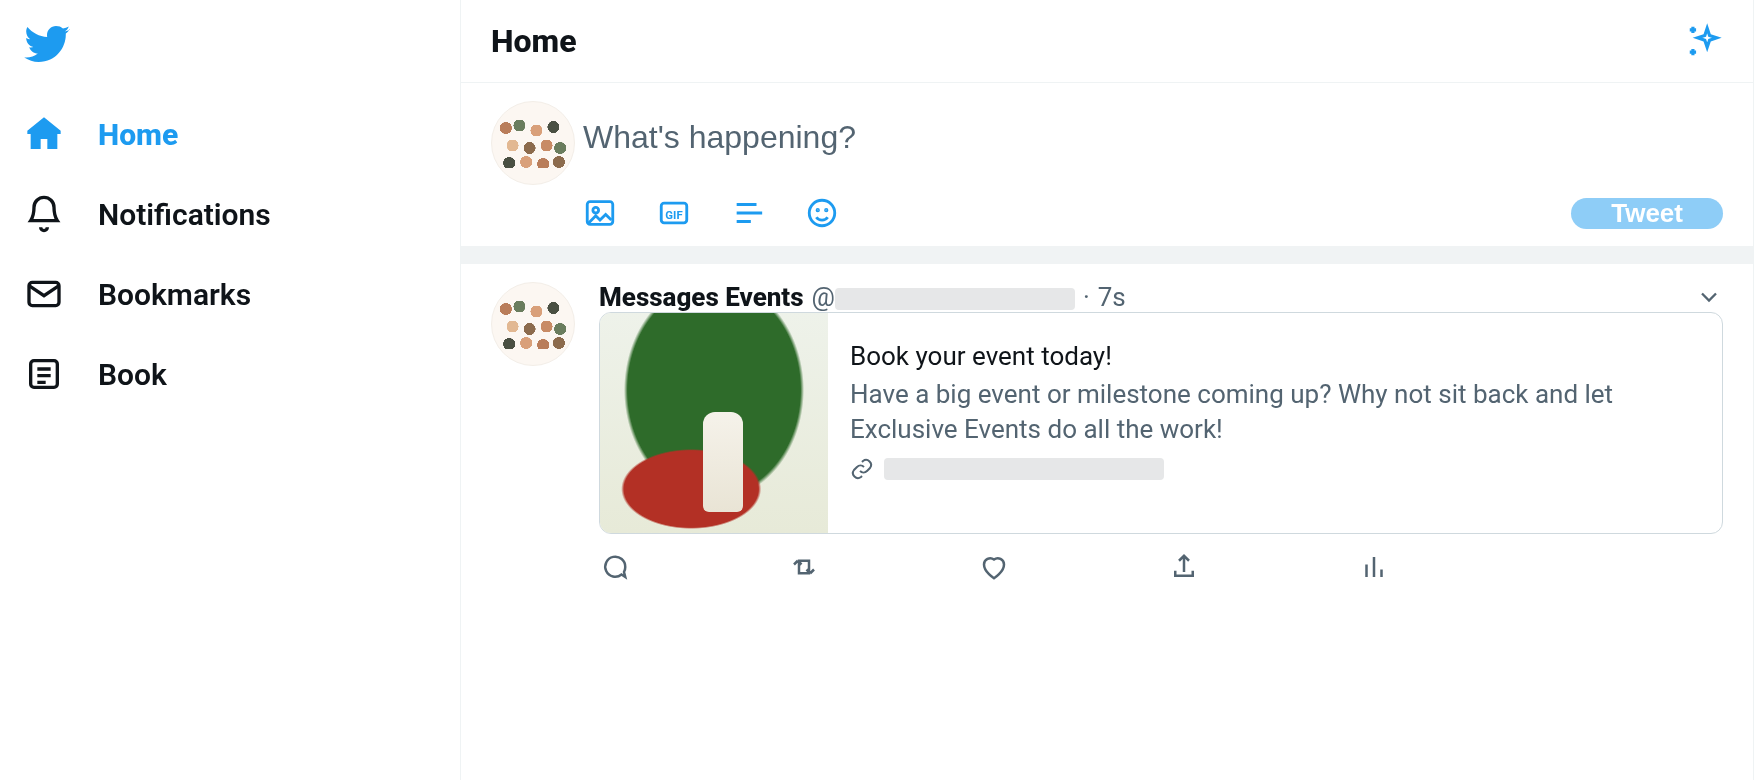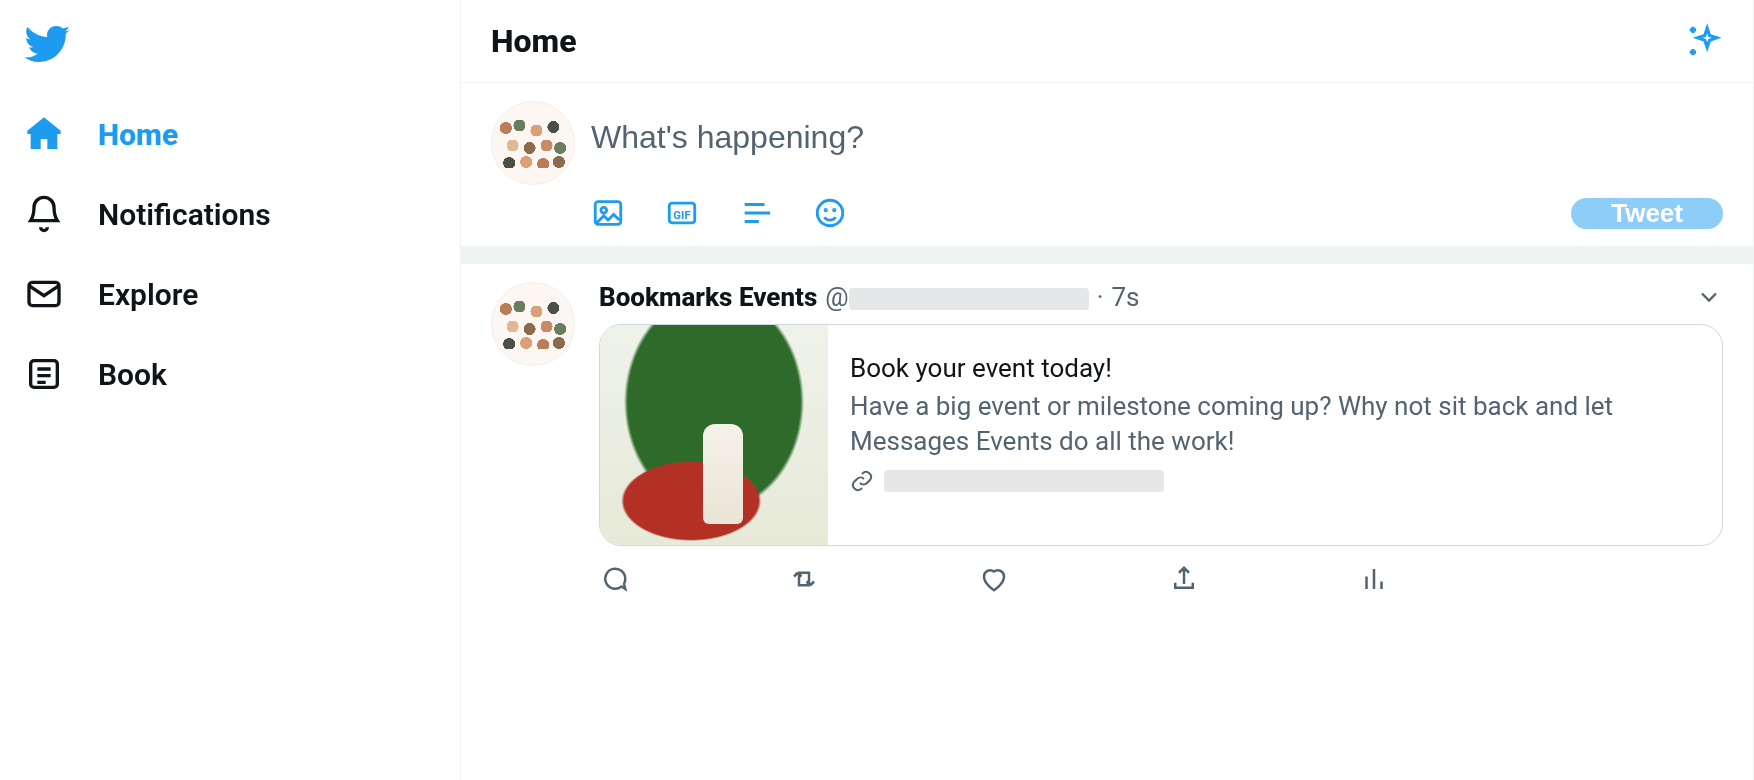--- a/index.html
+++ b/index.html
@@ -33,21 +33,21 @@
   }
   .nav-item.active { color: #1d9bf0; font-weight: 800; }
   .nav-item .icon { width: 40px; height: 40px; display:flex; align-items:center; justify-content:center; }
   .main { flex: 1; border-right: 1px solid #eff3f4; display:flex; flex-direction:column; }
   .header {
     display: flex; align-items:center; justify-content: space-between;
     padding: 22px 30px 22px 30px;
     border-bottom: 1px solid #eff3f4;
   }
   .header h1 { font-size: 32px; font-weight: 800; }
-  .composer { padding: 18px 30px 16px 30px; display:flex; gap: 16px; }
+  .composer { padding: 18px 30px 16px 30px; display:flex; gap: 8px; }
   .avatar {
     width: 84px; height: 84px; border-radius: 50%;
     background: #fcf7f2;
     flex-shrink:0;
     display:flex; align-items:center; justify-content:center;
     overflow:hidden;
     border: 1px solid #f3eee8;
   }
   .avatar-inner {
     width: 68px; height: 50px;
@@ -81,22 +81,22 @@
   }
   .gap-bar { height: 18px; background:#f0f3f4; }
   .tweet { padding: 18px 30px 10px 30px; display:flex; gap:24px; }
   .tweet-body { flex:1; }
   .tweet-head { display:flex; align-items:center; gap:8px; font-size:26px; }
   .tweet-head .name { font-weight:800; }
   .tweet-head .handle { color:#536471; }
   .redact { display:inline-block; background:#e6e7e8; border-radius:4px; height:22px; vertical-align:middle; }
   .tweet-more { margin-left:auto; color:#536471; cursor:pointer; }
   .card {
-    margin-top: 12px;
-    border:1px solid #cfd9de; border-radius:22px; overflow:hidden;
+    margin-top: 0;
+    border:1px solid #cfd9de; border-radius:12px; overflow:hidden;
     display:flex; height: 222px;
   }
   .card-img {
     width: 228px; height:100%;
     background:
       radial-gradient(ellipse 70px 40px at 40% 80%, #b33025 96%, transparent),
       radial-gradient(ellipse 90px 110px at 50% 35%, #2e6b2a 96%, transparent),
       linear-gradient(#eef2ea,#e7ead8);
     flex-shrink:0;
     position:relative;
@@ -146,21 +146,21 @@
       <span>Notifications</span>
     </div>
 
     <div class="nav-item">
       <span class="icon">
         <svg viewBox="0 0 24 24" width="40" height="40" fill="none" stroke="#0f1419" stroke-width="2">
             <rect x="3" y="5" width="18" height="14" rx="2"></rect>
             <path d="m3 7 9 6 9-6"></path>
           </svg>
       </span>
-      <span>Explore</span>
+      <span>Bookmarks</span>
     </div>
 
 
     <div class="nav-item">
       <span class="icon">
         <svg viewBox="0 0 24 24" width="40" height="40" fill="none" stroke="#0f1419" stroke-width="2">
             <rect x="4" y="4" width="16" height="16" rx="2"></rect>
             <path d="M8 9h8M8 13h8M8 17h5"></path>
           </svg>
       </span>
@@ -219,38 +219,38 @@
     </div>
 
     <div class="gap-bar"></div>
 
     <article class="tweet">
       <div class="avatar">
         <div class="avatar-inner"></div>
       </div>
       <div class="tweet-body">
         <div class="tweet-head">
-          <span class="name">Bookmarks Events</span>
+          <span class="name">Messages Events</span>
           <span class="handle">
             <span>@</span><span class="redact" style="width:240px"></span>
           </span>
           <span class="handle">·</span>
           <span class="handle">7s</span>
           <span class="tweet-more">
             <svg viewBox="0 0 24 24" width="28" height="28" fill="none" stroke="#536471" stroke-width="2">
                 <path d="m6 9 6 6 6-6"></path>
               </svg>
           </span>
         </div>
 
         <div class="card">
           <div class="card-img"></div>
           <div class="card-text">
             <div class="title">Book your event today!</div>
-            <div class="desc">Have a big event or milestone coming up? Why not sit back and let Messages Events do all the work!</div>
+            <div class="desc">Have a big event or milestone coming up? Why not sit back and let Exclusive Events do all the work!</div>
             <div class="link">
               <svg viewBox="0 0 24 24" width="24" height="24" fill="none" stroke="#536471" stroke-width="2">
                   <path d="M10 14a5 5 0 0 0 7 0l3-3a5 5 0 0 0-7-7l-1 1M14 10a5 5 0 0 0-7 0l-3 3a5 5 0 0 0 7 7l1-1"></path>
                 </svg>
               <span class="redact" style="width:280px"></span>
             </div>
           </div>
         </div>
 
         <div class="tweet-actions">

